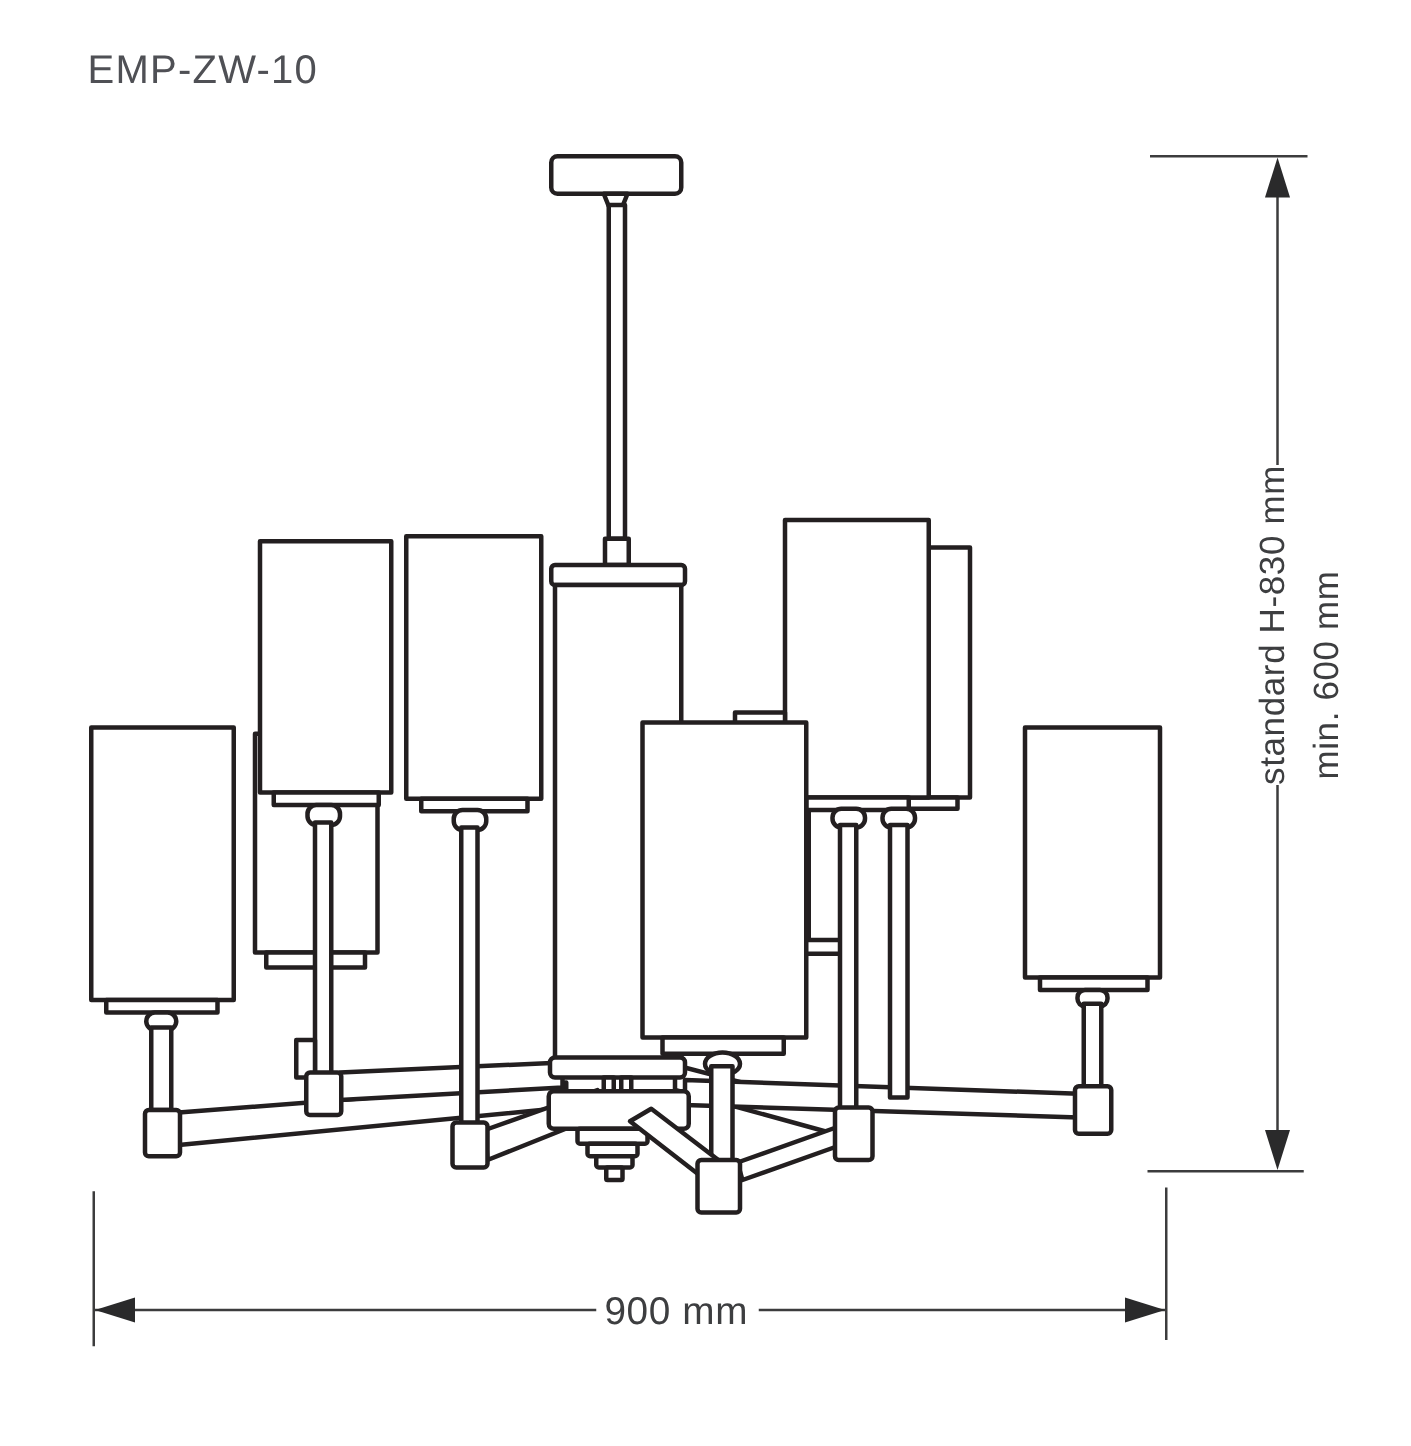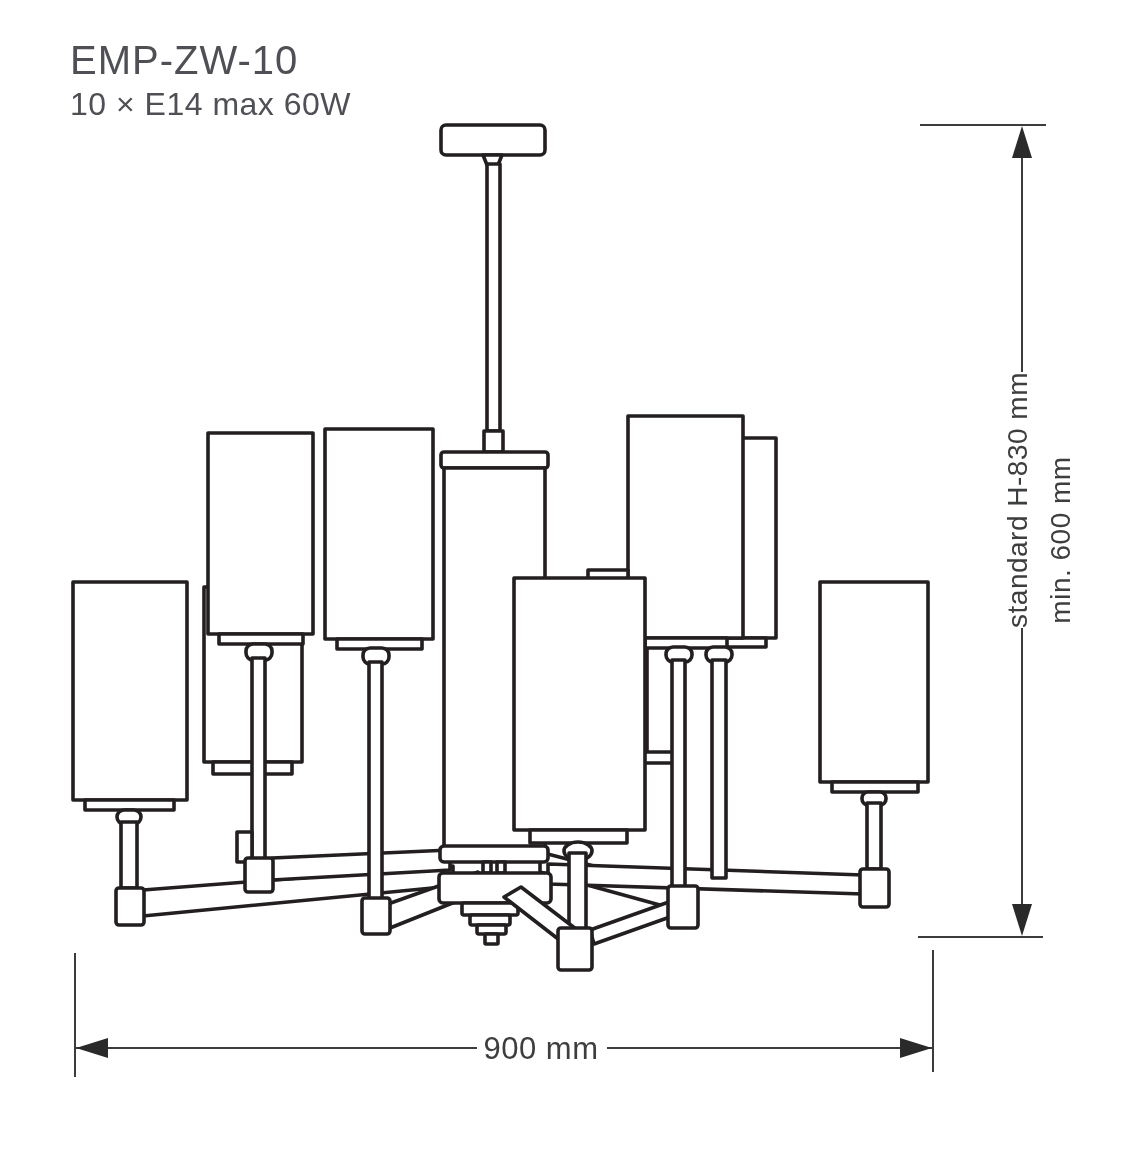--- a/index.html
+++ b/index.html
@@ -5,21 +5,21 @@
   html,body{margin:0;padding:0;background:#ffffff;}
   .page{
     position:relative;
     width:1129px;height:1157px;
     background:#ffffff;
     font-family:"Liberation Sans",sans-serif;
     overflow:hidden;
   }
   header{position:absolute;left:70px;top:38px;color:#515257;}
   .model{
-    font-size:40px;font-weight:300;letter-spacing:1px;
+    font-size:32px;font-weight:300;letter-spacing:1px;
     color:#4f5055;margin:0;line-height:1.1;
   }
   .spec{
     font-size:32px;font-weight:300;letter-spacing:0.5px;
     color:#4f5055;margin-top:4px;
   }
   svg.drawing{position:absolute;left:0;top:0;}
   .chand{stroke:#231f20;stroke-width:3.6;fill:#ffffff;stroke-linejoin:round;stroke-linecap:round;}
   .dims line,.dims path.dimline{stroke:#3c3c3d;stroke-width:2;fill:none;}
   .dims path.arrow{fill:#2a2a2b;stroke:none;}
@@ -29,21 +29,20 @@
   }
   text.dim-label.big{font-size:31px;}
 </style>
 </head>
 <body>
 
 <div class="page">
 
   <header>
     <h1 class="model">EMP-ZW-10</h1>
-    <div class="spec">10 × E14 max 60W</div>
   </header>
 
   <svg class="drawing" width="1129" height="1157" viewBox="0 0 1129 1157">
 
     <g class="chand">
 
       <rect x="441" y="125" width="104" height="30" rx="5"></rect>
       <path d="M483,155 L502,155 L498,165 L487,165 Z"></path>
       <rect x="487" y="164" width="13" height="267"></rect>
       <rect x="484" y="431" width="19" height="21"></rect>

